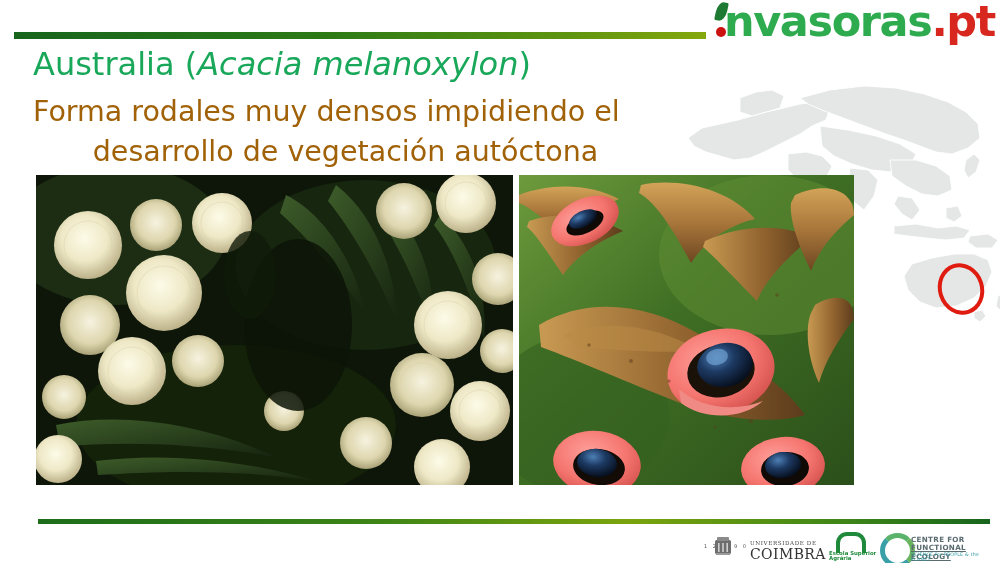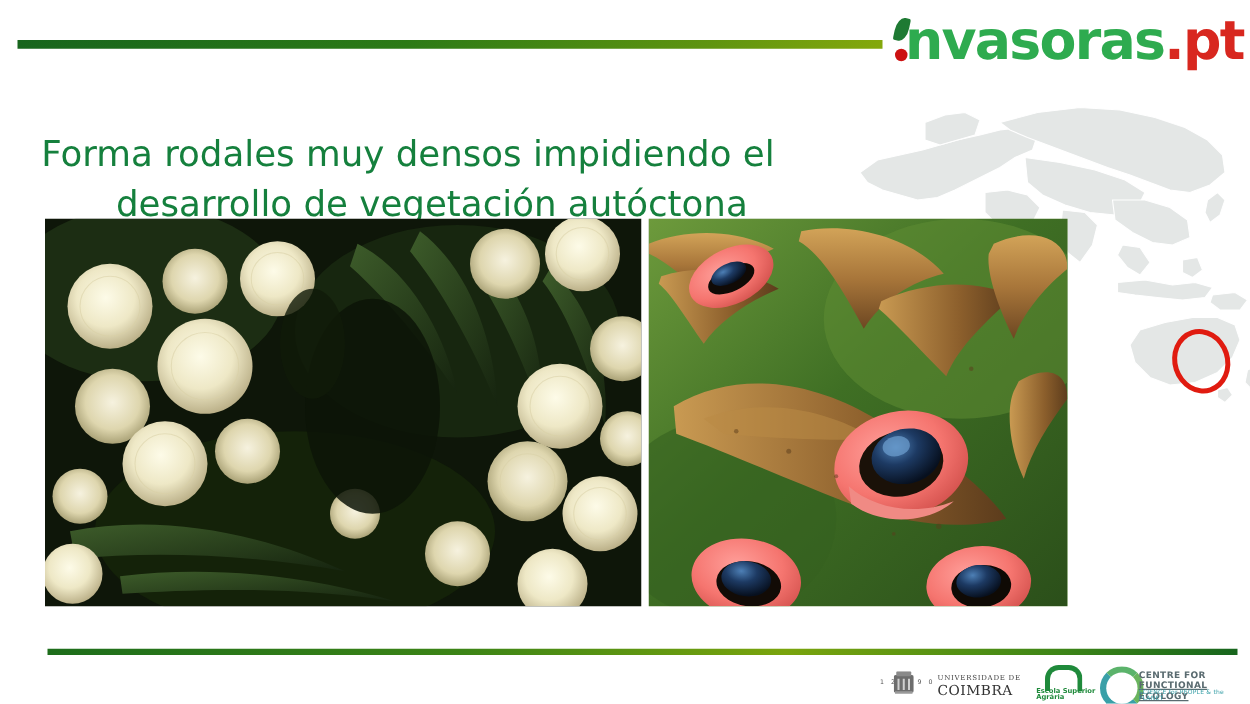--- a/index.html
+++ b/index.html
@@ -44,21 +44,21 @@
     position: absolute;
     left: 14px;
     top: 32px;
     width: 692px;
     height: 7px;
     background: linear-gradient(to right, #17651d 0%, #2c7a16 45%, #5f9410 80%, #84a80c 100%);
   }
   #logo {
     position: absolute;
     left: 706px;
-    top: 12px;
+    top: 0px;
     width: 290px;
     height: 44px;
   }
   .logo-text {
     position: absolute;
     left: 18px;
     top: -4px;
     font-size: 43px;
     font-weight: bold;
     letter-spacing: -1.4px;
@@ -98,24 +98,23 @@
     white-space: nowrap;
   }
   #title .sci { font-style: italic; }
   #subtitle {
     position: absolute;
     left: 33px;
     top: 92px;
     width: 625px;
     font-size: 28.5px;
     line-height: 1.42;
-    color: #15803d;
+    color: #a16207;
     text-align: center;
     font-family: "DejaVu Sans", sans-serif;
-    margin-top: 12px;
   }
   #subtitle .l1 { display: block; text-align: left; }
   #subtitle .l2 { display: block; text-align: center; }
 
   
   .photo {
     position: absolute;
     overflow: hidden;
   }
   #photo-flowers {
@@ -160,21 +159,21 @@
     height: 30px;
   }
   .flogo { position: absolute; top: 0; height: 30px; }
 
   
   #logo-uc { left: 0px; width: 125px; }
   #uc-year-l { position: absolute; left: 4px; top: 12px; font-size: 5px; color: #555; letter-spacing: 2px; font-family: "DejaVu Sans", sans-serif; }
   #uc-year-r { position: absolute; left: 34px; top: 12px; font-size: 5px; color: #555; letter-spacing: 2px; font-family: "DejaVu Sans", sans-serif; }
   #uc-crest { position: absolute; left: 15px; top: 6px; width: 16px; height: 19px; }
   #uc-name-top { position: absolute; left: 50px; top: 9px; font-size: 5.6px; color: #444; letter-spacing: 0.6px; font-family: "DejaVu Serif", serif; }
-  #uc-name-main { position: absolute; left: 50px; top: 15px; font-size: 11px; color: #333; letter-spacing: 0.4px; font-family: "DejaVu Serif", serif; }
+  #uc-name-main { position: absolute; left: 50px; top: 15px; font-size: 14px; color: #333; letter-spacing: 0.4px; font-family: "DejaVu Serif", serif; }
 
   
   #logo-esa { left: 128px; width: 60px; }
   #esa-mark { position: absolute; left: 8px; top: 1px; width: 22px; height: 17px; border: 4px solid #1f8a3b; border-bottom: none; border-radius: 11px 11px 0 0; }
   #esa-l1 { position: absolute; left: 1px; top: 19px; font-size: 5.4px; font-weight: bold; color: #1f8a3b; font-family: "DejaVu Sans", sans-serif; }
   #esa-l2 { position: absolute; left: 1px; top: 24px; font-size: 5.4px; font-weight: bold; color: #1f8a3b; font-family: "DejaVu Sans", sans-serif; }
 
   
   #logo-cfe { left: 178px; width: 118px; }
   #cfe-ring { position: absolute; left: 2px; top: 2px; width: 25px; height: 25px; border-radius: 50%; border: 5px solid #3aa0a8; border-top-color: #5bb36b; border-right-color: #6ab45e; }
@@ -225,20 +224,21 @@
   <div id="redcircle"></div>
 
   <div id="topbar"></div>
 
   <div id="logo">
     <div id="logo-leaf"></div>
     <div id="logo-dot"></div>
     <div class="logo-text"><span class="lg-green">nvasoras</span><span class="lg-red">.pt</span></div>
   </div>
 
+  <div id="title"><span>Australia (</span><span class="sci">Acacia melanoxylon</span><span>)</span></div>
 
   <div id="subtitle">
     <span class="l1">Forma rodales muy densos impidiendo el</span>
     <span class="l2">desarrollo de vegetación autóctona</span>
   </div>
 
   <div class="photo" id="photo-flowers">
     <svg viewBox="0 0 477 310" xmlns="http://www.w3.org/2000/svg" aria-hidden="true">
       <defs>
         <radialGradient id="puff" cx="45%" cy="40%" r="62%">

